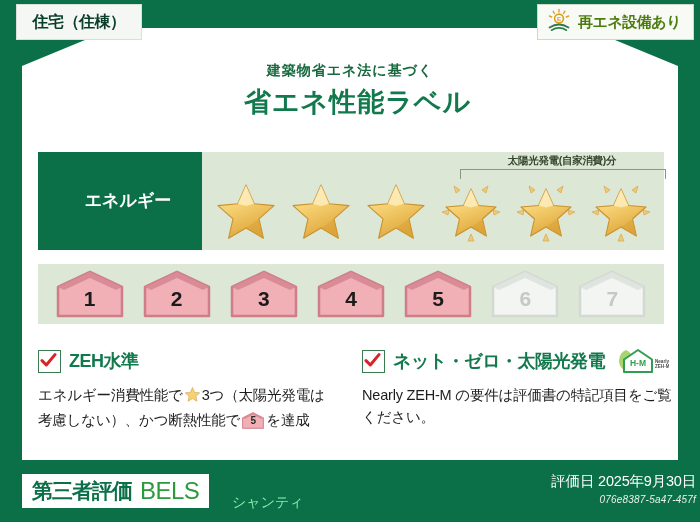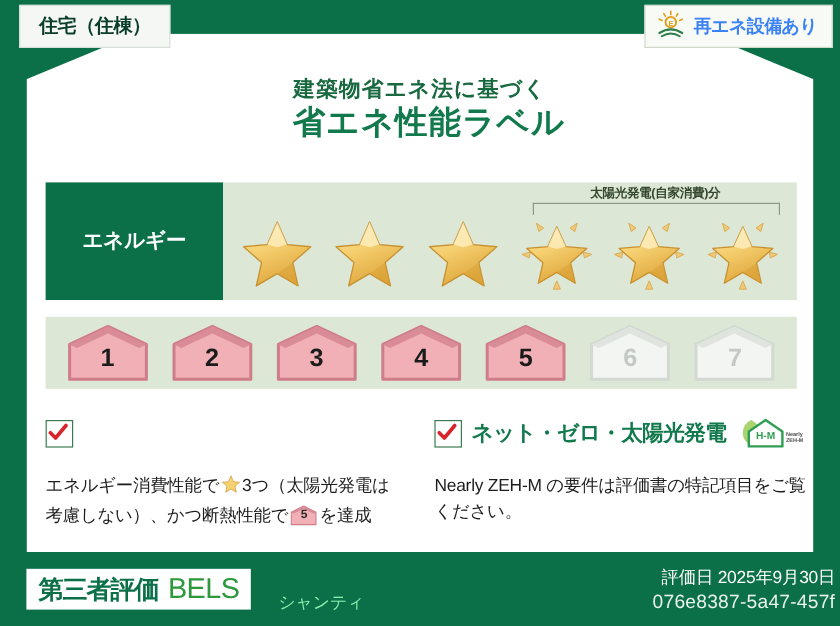--- a/index.html
+++ b/index.html
@@ -24,40 +24,40 @@
     display:flex;align-items:center;justify-content:center;
     font-size:16px;font-weight:bold;color:#0b3d2c;letter-spacing:-0.5px;margin-left:12px;
   }
 
   
   .renew-badge{
     position:absolute;right:6px;top:4px;height:34px;
     background:#f8faf6;border:1px solid #cfd9cb;
     display:flex;align-items:center;gap:6px;padding:0 12px 0 8px;
   }
-  .renew-badge .txt{font-size:15px;font-weight:bold;color:#3b82f6;letter-spacing:-0.5px;}
+  .renew-badge .txt{font-size:15px;font-weight:bold;color:#4d7c0f;letter-spacing:-0.5px;}
 
   
   .sub-title{
     position:absolute;left:0;right:0;top:62px;text-align:center;
-    font-size:18px;font-weight:bold;color:#18693f;letter-spacing:1px;
+    font-size:14px;font-weight:bold;color:#18693f;letter-spacing:1px;
   }
   .main-title{
     position:absolute;left:0;right:0;top:84px;text-align:center;
     font-size:27px;font-weight:bold;color:#12794d;letter-spacing:1px;padding-left:15px;
   }
 
   
   .row{position:absolute;left:38px;width:626px;display:flex;}
   .row-energy{top:152px;height:98px;}
   .row-insul{top:264px;height:60px;}
   .row-label{
     width:148px;flex:0 0 148px;background:#0b7048;color:#ffffff;
     display:flex;flex-direction:column;align-items:center;justify-content:center;
-    font-size:17px;font-weight:bold;line-height:1.35;letter-spacing:0px;
+    font-size:17px;font-weight:bold;line-height:1.35;letter-spacing:0px;padding-left:16px;
   }
   .row-panel{flex:1;background:#dce7d5;position:relative;}
 
   
   .stars{position:absolute;left:0;right:0;bottom:4px;top:26px;display:flex;align-items:center;justify-content:space-around;padding:0 6px;}
   .star-wrap{position:relative;width:66px;height:66px;}
 
   
   .solar-cap{
     position:absolute;top:2px;left:250px;width:220px;text-align:center;
@@ -84,21 +84,21 @@
   .zeh-left{left:38px;}
   .zeh-right{left:362px;width:312px;}
   .zeh-head{display:flex;align-items:center;gap:8px;height:26px;}
   .chk{
     width:21px;height:21px;flex:0 0 21px;border:1.6px solid #3c7a52;background:#fff;
     position:relative;
   }
   .chk svg{position:absolute;left:1px;top:1px;}
   .zeh-title{font-size:18px;font-weight:bold;color:#12794d;letter-spacing:-0.5px;white-space:nowrap;}
   .zeh-body{
-    margin-top:20px;font-size:14.5px;color:#1d1d1d;line-height:1.55;letter-spacing:-0.2px;
+    margin-top:10px;font-size:14.5px;color:#1d1d1d;line-height:1.55;letter-spacing:-0.2px;
   }
   .inline-star{display:inline-block;vertical-align:-3px;margin:0 1px;}
   .inline-grade{display:inline-block;vertical-align:-4px;margin:0 2px;width:22px;height:17px;position:relative;}
   .inline-grade .n{position:absolute;left:0;right:0;bottom:1px;text-align:center;font-size:10px;font-weight:bold;color:#2b2b2b;z-index:2;}
 
   .zehm-logo{position:relative;width:54px;height:30px;flex:0 0 54px;margin-left:2px;}
 
   
   .footer{position:absolute;left:0;bottom:0;width:700px;height:58px;}
   .bels-box{
@@ -108,21 +108,21 @@
   .bels-jp{font-size:21px;font-weight:bold;color:#0b7048;letter-spacing:-1px;}
   .bels-en{font-size:24px;font-weight:normal;color:#2c9a3c;letter-spacing:-0.5px;}
   .bels-owner{
     position:absolute;left:232px;top:10px;height:34px;display:flex;align-items:center;
     font-size:14px;color:#86efac;letter-spacing:0px;margin-top:12px;
   }
   .footer-right{
     position:absolute;right:4px;top:8px;text-align:right;color:#ffffff;
   }
   .eval-date{font-size:14.5px;letter-spacing:-0.2px;}
-  .eval-id{font-size:16px;margin-top:3px;letter-spacing:0.2px;color:#e9f2ec;}
+  .eval-id{font-size:10px;margin-top:3px;letter-spacing:0.2px;color:#e9f2ec;font-style:italic;}
 </style>
 </head>
 <body>
 
 <div id="label-root">
 
   <div class="body-white"></div>
 
   <div class="housing-tag">
     <span>住宅（住棟）</span>
@@ -299,20 +299,21 @@
     </div>
   </div>
 
   <div class="zeh zeh-left">
     <div class="zeh-head">
       <span class="chk">
         <svg width="17" height="17" viewBox="0 0 17 17">
             <path d="M2 8.6 L6.3 13 L15 2.6" fill="none" stroke="#d8232a" stroke-width="3" stroke-linecap="round" stroke-linejoin="round"></path>
           </svg>
       </span>
+      <span class="zeh-title">ZEH水準</span>
     </div>
     <div class="zeh-body">
       <span>エネルギー消費性能で</span><span class="inline-star"><svg width="17" height="17" viewBox="0 0 66 66">
             <polygon points="33,6 41.2,24.8 61,26.6 46,39.8 50.4,59.2 33,49 15.6,59.2 20,39.8 5,26.6 24.8,24.8" fill="#f6d172" stroke="#c8912f" stroke-width="2"></polygon>
           </svg></span><span>3つ（太陽光発電は考慮しない）、かつ断熱性能で</span><span class="inline-grade"><svg width="22" height="17" viewBox="0 0 68 48" preserveAspectRatio="none">
             <polygon points="34,2 66,17 66,46 2,46 2,17" fill="#f0b0b6" stroke="#cf7d88" stroke-width="3" stroke-linejoin="round"></polygon>
             <polygon points="34,2 66,17 60,20 34,8 8,20 2,17" fill="#d98c96"></polygon>
           </svg><span class="n">5</span></span><span>を達成</span>
     </div>
   </div>

